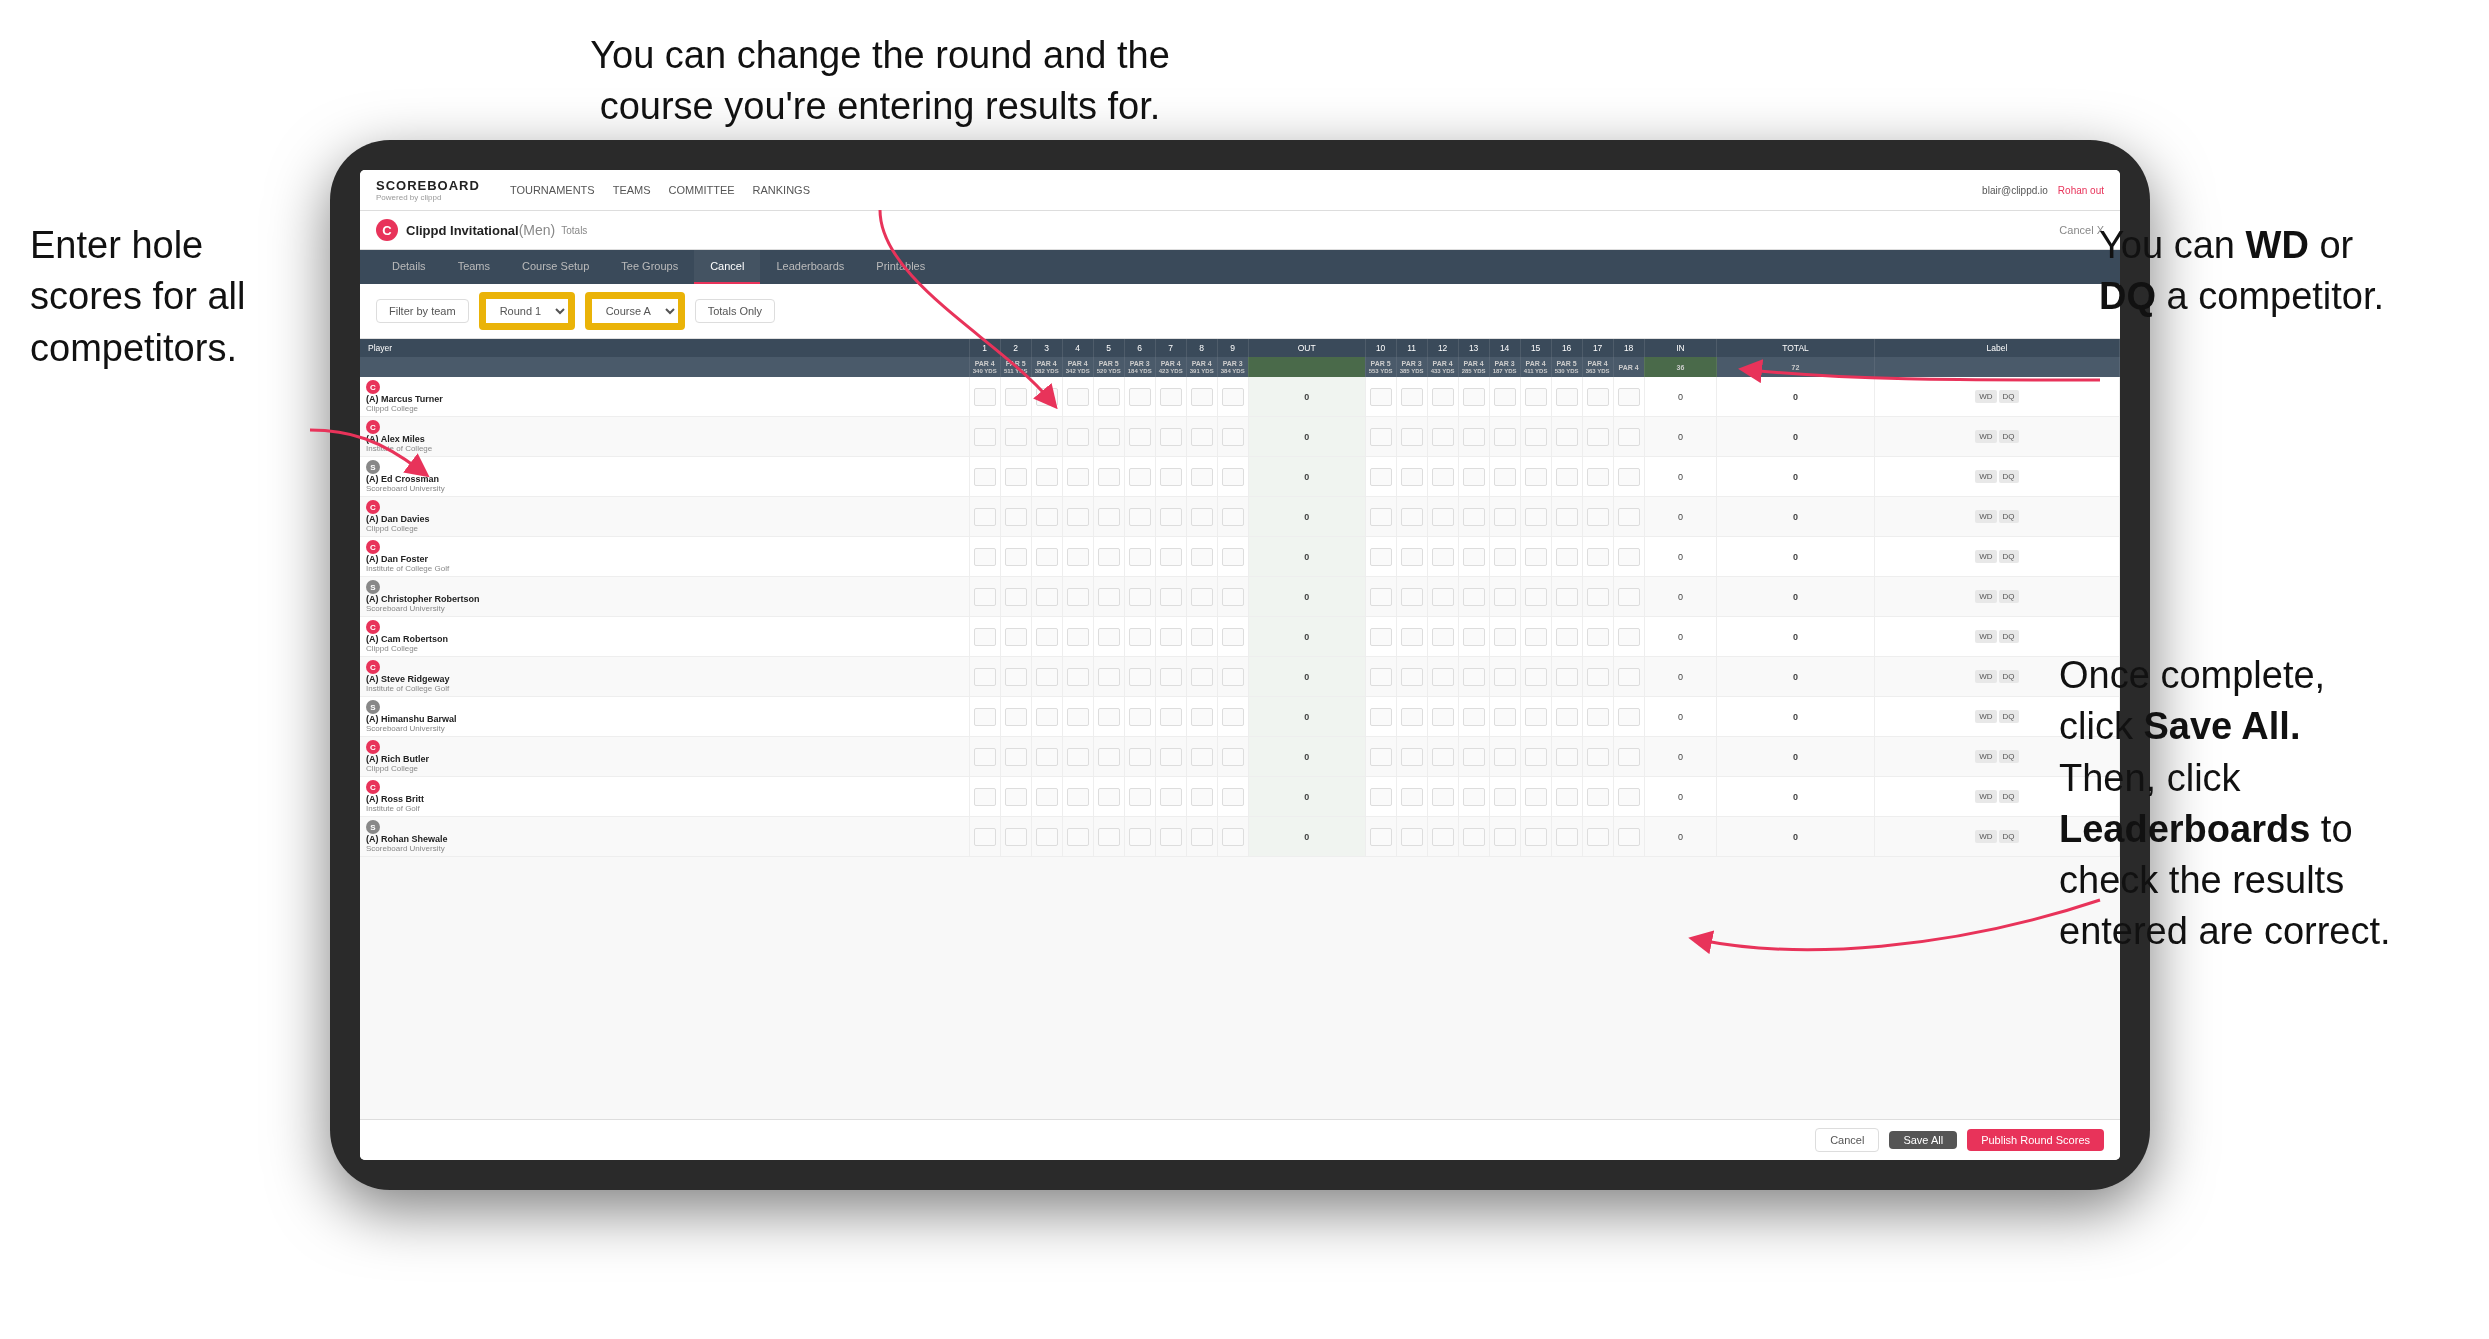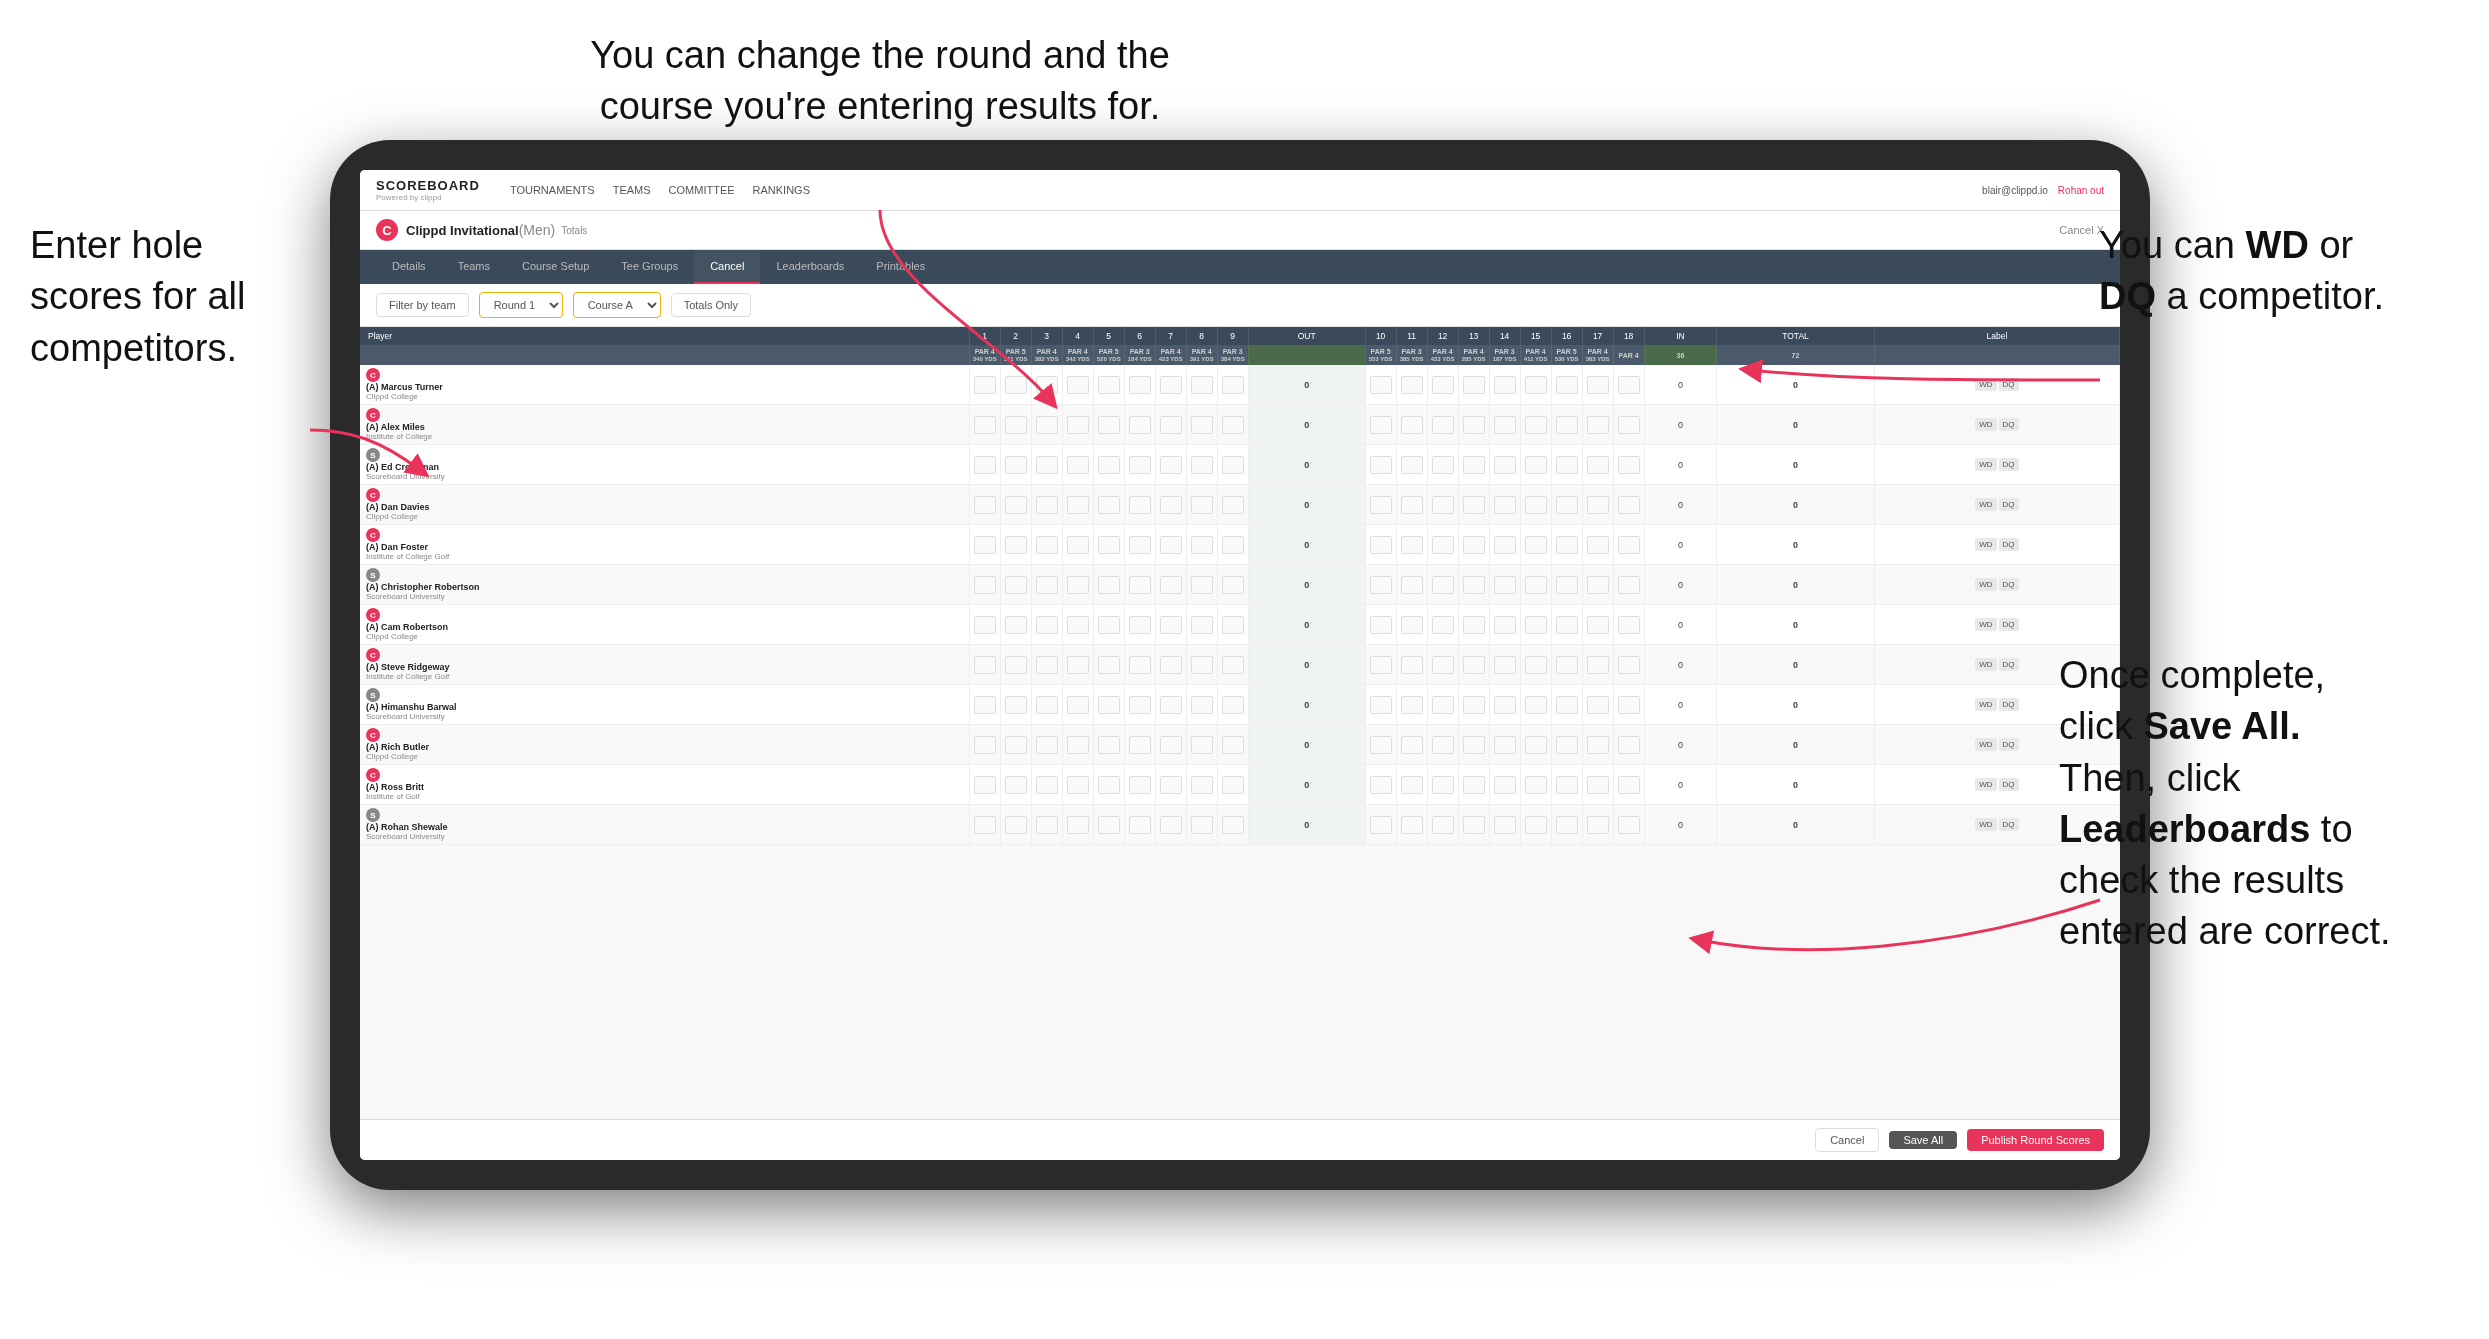--- a/index.html
+++ b/index.html
@@ -219,21 +219,21 @@
       flex: 1;
       padding: 5px 10px;
       border: 1px solid #ddd;
       border-radius: 4px;
       font-size: 11px;
       color: #aaa;
     }
 
     .filter-dropdown {
       padding: 5px 10px;
-      border: 1px solid #eab308;
+      border: 7px solid #eab308;
       border-radius: 4px;
       font-size: 11px;
       background: #fff;
       color: #555;
       cursor: pointer;
     }
 
     .filter-team-btn {
       padding: 5px 12px;
       border: 1px solid #ddd;

